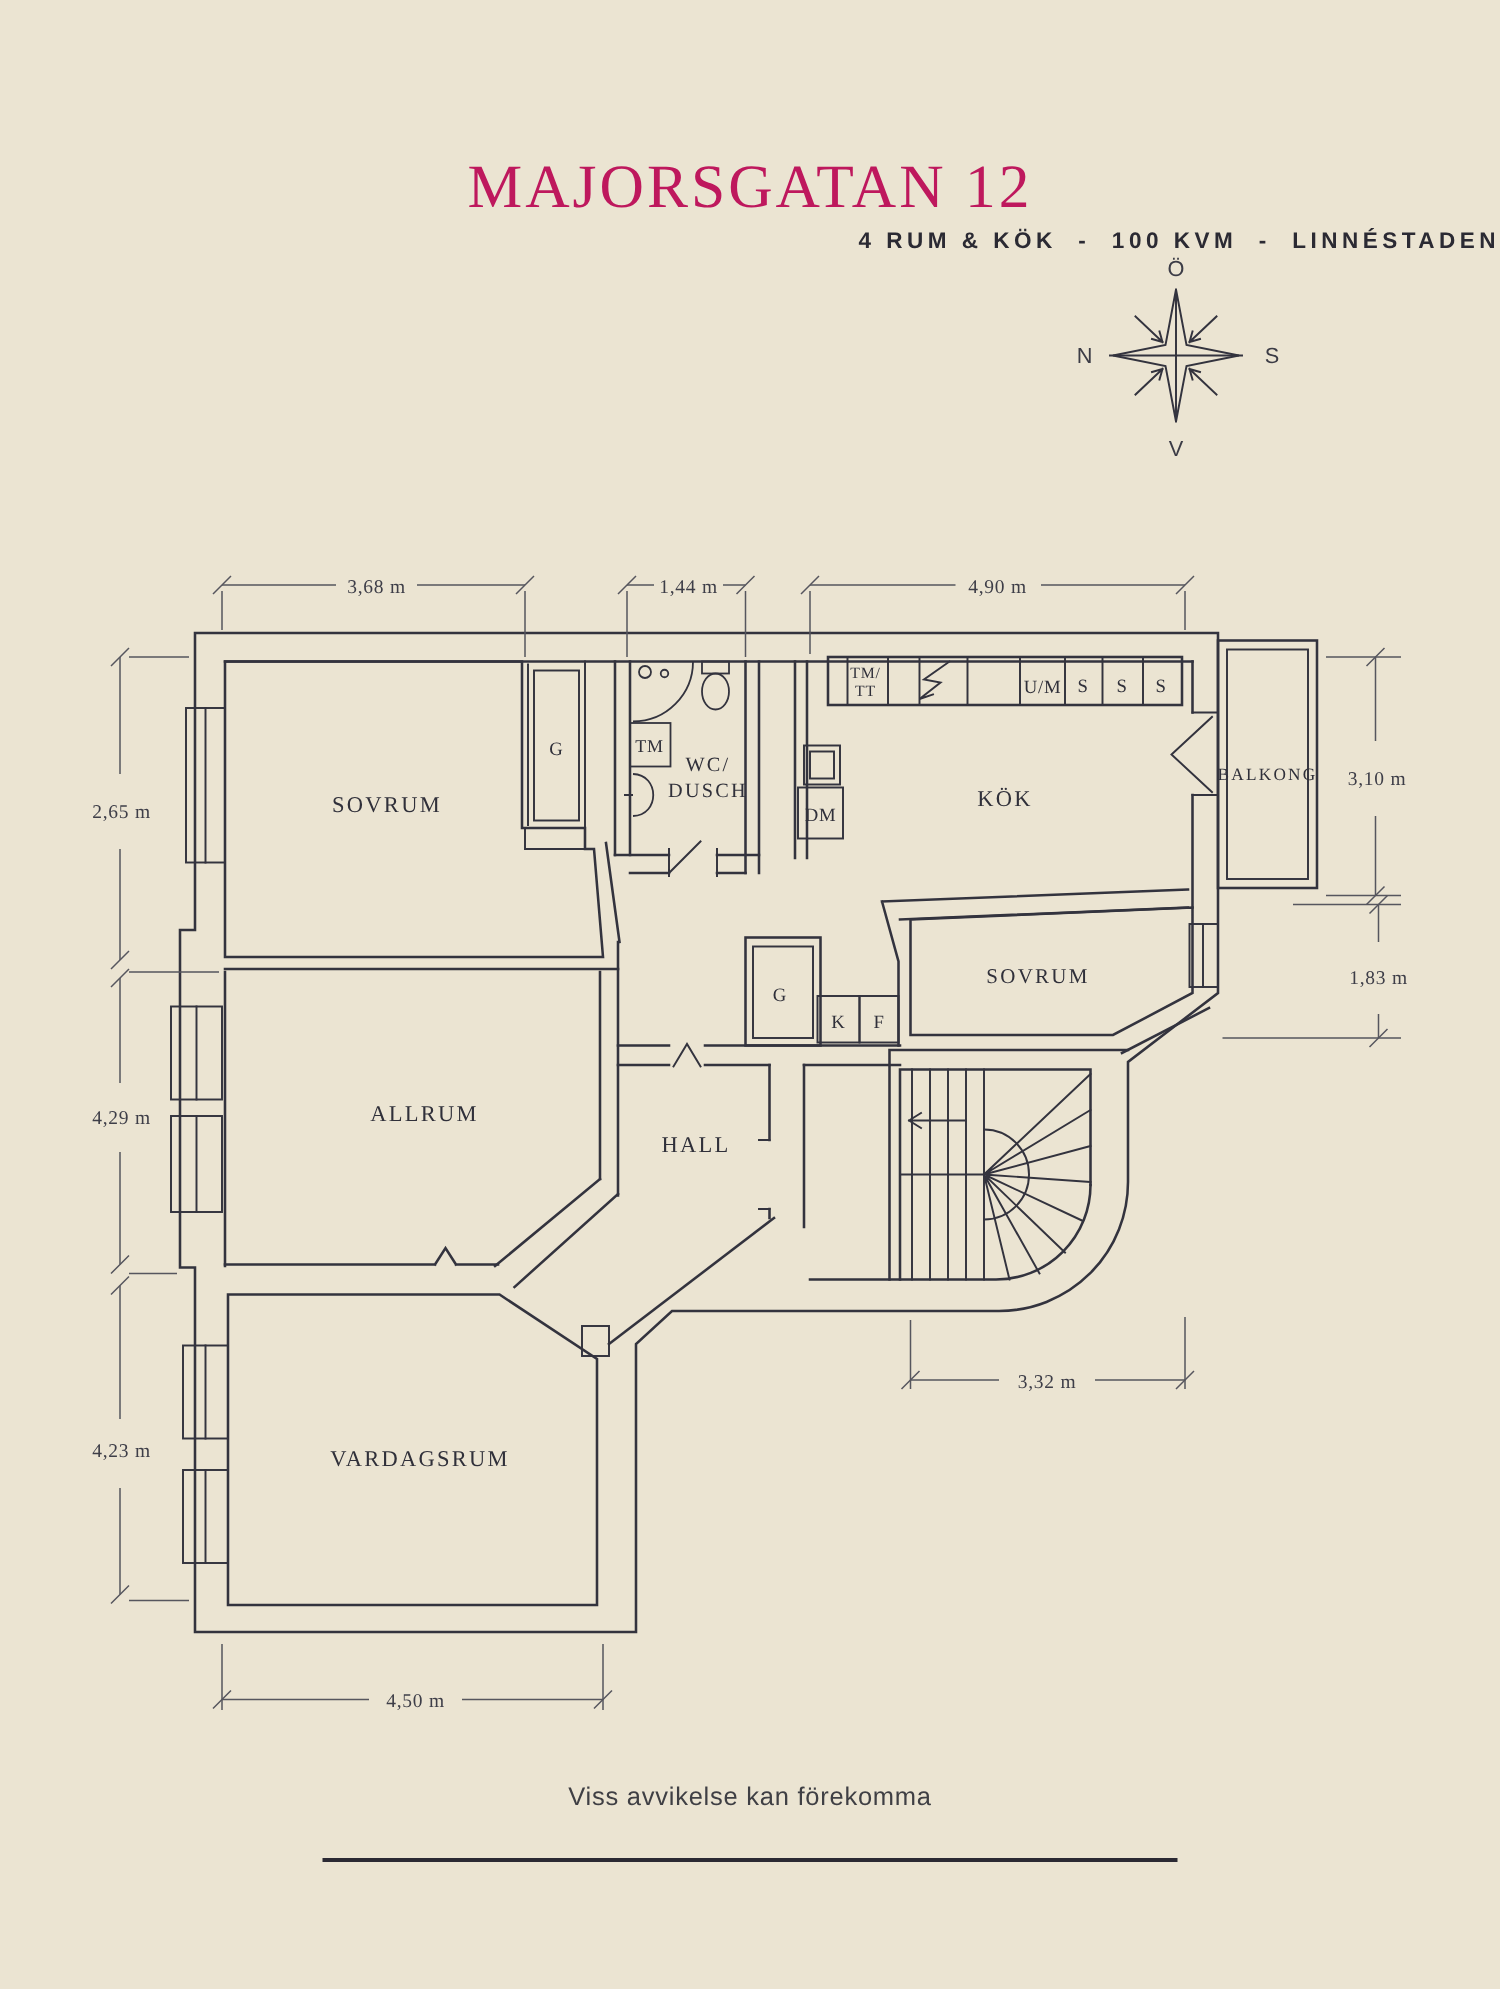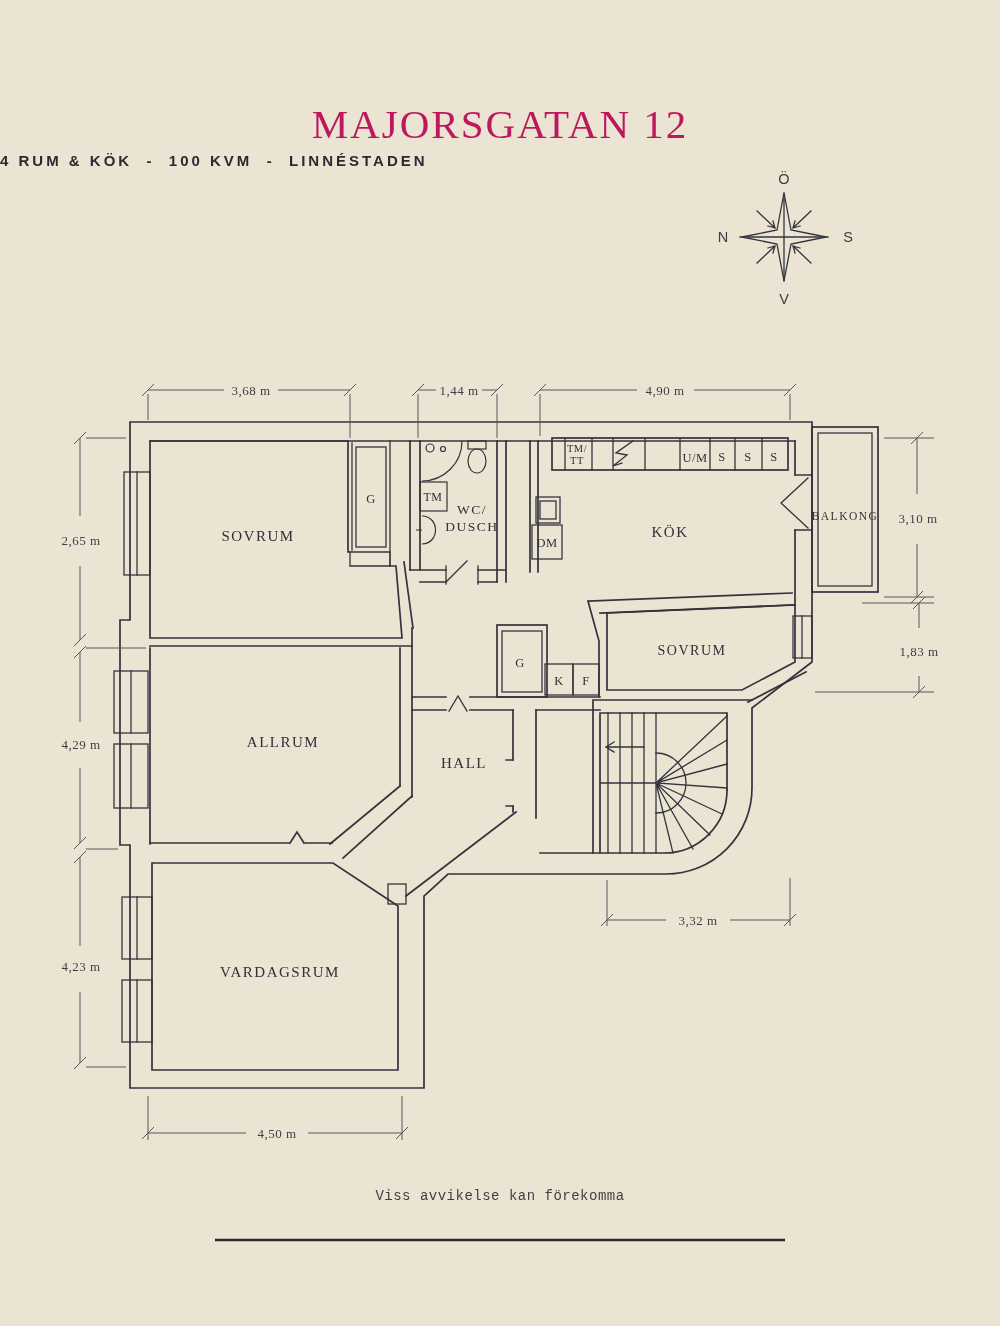--- a/index.html
+++ b/index.html
@@ -8,29 +8,29 @@
     background:#EBE4D2;
     font-family:"Liberation Serif", serif;
     color:#2E2D36;
   }
   .title{
     position:absolute;top:100px;left:0;width:1000px;text-align:center;
     font-family:"Liberation Serif", serif;
     font-size:41px;letter-spacing:2px;color:#be185d;
   }
   .subtitle{
-    position:absolute;top:152px;left:0;width:1000px;text-align:left;
+    position:absolute;top:152px;left:0;width:1000px;text-align:right;
     font-family:"Liberation Sans", sans-serif;
     font-size:15px;font-weight:bold;letter-spacing:3px;color:#2B2A33;
     white-space:pre;
   }
   .footer-text{
     position:absolute;top:1188px;left:0;width:1000px;text-align:center;
-    font-family:Liberation Mono, monospace;
-    font-size:14px;letter-spacing:0.5px;color:#3F3F44;
+    font-family:Liberation Sans, sans-serif;
+    font-size:17px;letter-spacing:0.5px;color:#3F3F44;
   }
   svg.plan{position:absolute;left:0;top:0;}
   .w{stroke:#33333E;stroke-width:1.7;fill:none;stroke-linecap:square;stroke-linejoin:miter;}
   .w2{stroke:#33333E;stroke-width:1.3;fill:none;stroke-linecap:square;}
   .fx{stroke:#33333E;stroke-width:1.2;fill:none;}
   .dim{stroke:#56565E;stroke-width:1;fill:none;}
   .rule{stroke:#2B2A33;stroke-width:2.6;fill:none;}
   text.room{font-family:"Liberation Serif", serif;fill:#30303A;letter-spacing:1.5px;}
   text.small{font-family:"Liberation Serif", serif;fill:#30303A;letter-spacing:0.5px;}
   text.dimt{font-family:"Liberation Serif", serif;fill:#3E3E48;font-size:13px;letter-spacing:0.5px;}

